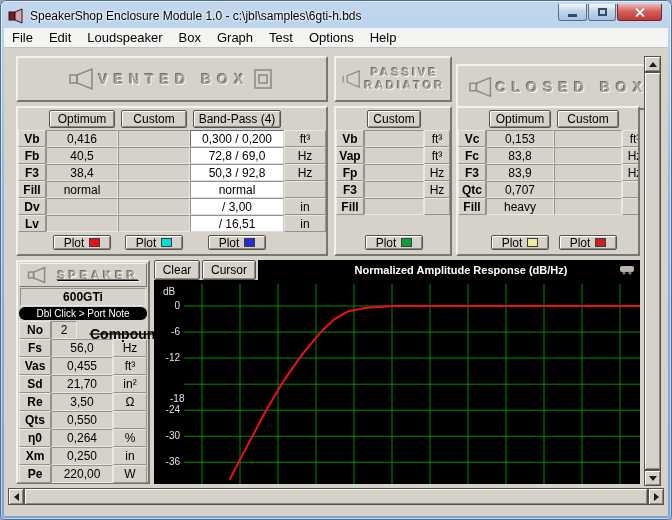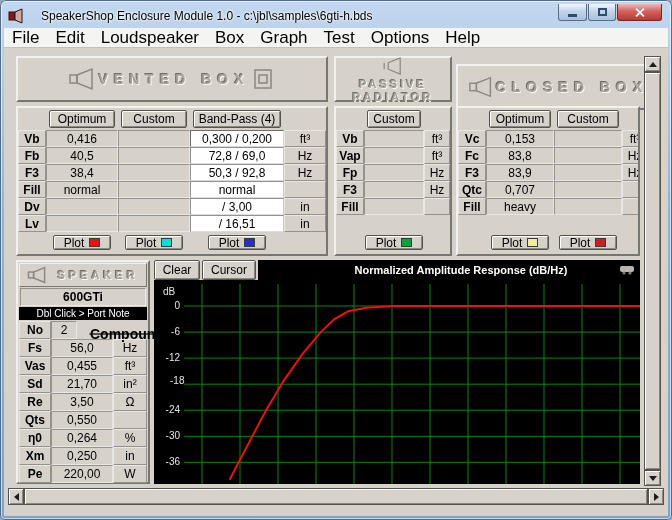--- a/index.html
+++ b/index.html
@@ -4,57 +4,57 @@
 <style>
   * { box-sizing:border-box; margin:0; padding:0; }
   html,body { width:672px; height:520px; }
   body { font-family:"Liberation Sans",sans-serif; background:#9aa7b8; position:relative; overflow:hidden; }
 
   
   .window { position:absolute; inset:0; border-radius:6px 6px 5px 5px;
     background:linear-gradient(#c3d8ef,#8fb3d8 40%,#7ba3cc);
     box-shadow:inset 0 0 0 1px #4e6f92, inset 0 0 0 2px rgba(255,255,255,.55); }
   .titlebar { position:absolute; left:8px; top:6px; right:120px; height:20px;
-    display:flex; align-items:center; gap:17px; }
+    display:flex; align-items:center; gap:6px; }
   .title-text { font-size:12px; color:#000; white-space:nowrap; overflow:hidden;
     text-shadow:0 0 3px #fff,0 0 3px #fff; }
   .win-buttons { position:absolute; right:10px; top:4px; display:flex; }
   .wbtn { height:17px; border:1px solid #50708e; border-top:none; border-radius:0 0 3px 3px;
     background:linear-gradient(#f2f7fc,#c2d4e8 45%,#a9c2dd); display:flex; align-items:center;
     justify-content:center; margin-left:1px; }
   .wbtn.min { width:29px; } .wbtn.max { width:28px; }
   .wbtn.close { width:45px; background:linear-gradient(#f2b8b4,#d4615c 45%,#b83a35);
     border-color:#7c2420; }
   .glyph-min { width:9px; height:3px; background:#2e4d6b; margin-top:6px; }
   .glyph-max { width:9px; height:8px; border:2px solid #2e4d6b; background:transparent; }
   .glyph-close { position:relative; width:11px; height:11px; }
   .glyph-close::before,.glyph-close::after { content:""; position:absolute; left:5px; top:0;
     width:2px; height:11px; background:#fff; }
   .glyph-close::before { transform:rotate(45deg);} .glyph-close::after { transform:rotate(-45deg);}
   .app-icon { width:16px; height:16px; flex:0 0 16px; }
 
   .menubar { position:absolute; left:4px; top:28px; width:664px; height:20px;
-    background:#f4f4f2; border-bottom:1px solid #c2c0bb; display:flex; align-items:center; font-size:17px; }
+    background:#f4f4f2; border-bottom:1px solid #c2c0bb; display:flex; align-items:center; font-size:13px; }
   .menu-item { padding:1px 8px; color:#000; cursor:default; }
 
   .client { position:absolute; left:4px; top:48px; width:664px; height:468px; background:#d6d2ca; overflow:hidden; }
 
   
   .panel3d { position:absolute; background:#d6d2ca; border:2px solid;
     border-color:#f2f1ee #787670 #787670 #f2f1ee; }
   .btn { background:#d6d2ca; border:1px solid #55534e; border-radius:2px;
     box-shadow:inset 1px 1px 0 #fff, inset -1px -1px 0 #8a8880;
     font-size:12px; font-family:inherit; color:#000;
     display:flex; align-items:center; justify-content:center; cursor:default; }
   .engraved { font-weight:bold; color:#a7a39b; text-shadow:1px 1px 0 #f8f7f4, -1px -1px 0 #716d66; }
 
   
   .hdr { display:flex; align-items:center; justify-content:center; gap:0; }
   .hdr-vented   { left:12px;  top:8px; width:312px; height:46px; }
-  .hdr-passive  { left:330px; top:8px; width:118px; height:46px;flex-direction:column; }
+  .hdr-passive  { left:330px; top:8px; width:118px; height:46px; }
   .hdr-closed   { left:452px; top:16px; width:204px; height:46px; }
   .hdr-vented .engraved, .hdr-closed .engraved { font-size:14px; letter-spacing:6px; }
   .hdr-passive .engraved { font-size:11px; letter-spacing:3px; line-height:13px; text-align:center; }
   .hdr svg { flex:0 0 auto; }
 
   
   .params-left  { left:12px;  top:58px; width:312px; height:150px; }
   .params-mid   { left:330px; top:58px; width:118px; height:150px; }
   .params-right { left:452px; top:58px; width:184px; height:150px; overflow:hidden; }
   .pgrid { display:grid; width:100%; height:100%; }
@@ -71,26 +71,26 @@
   .blank-row { grid-column:1 / -1; }
   .hdr-btn { margin:2px 3px; }
   .edit { background:#fff; border:1px solid; border-color:#6e6c68 #d8d8d8 #d8d8d8 #6e6c68;
     font-family:inherit; font-size:12px; text-align:center; width:100%; height:100%; padding:0; }
   .plot-btn { width:58px; height:15px; gap:5px; margin:3px auto; padding:0 4px; }
   .chip { width:11px; height:9px; border:1px solid #3c3c3c; flex:0 0 11px; }
 
   
   .speaker { left:12px; top:212px; width:134px; height:224px; }
   .spk-header { height:24px; margin:1px; border:1px solid; border-color:#f2f1ee #787670 #787670 #f2f1ee;
-    display:flex; align-items:center; justify-content:center; gap:8px; }
+    display:flex; align-items:center; justify-content:center; gap:8px;text-decoration:underline; }
   .spk-header .engraved { font-size:11px; letter-spacing:4px; }
   .spk-model { height:18px; margin:1px 2px; border:1px solid; border-color:#94928c #e9e7e3 #e9e7e3 #94928c;
     display:flex; align-items:center; justify-content:center; font-size:12px; font-weight:bold; }
   .spk-note { height:13px; margin:0 1px; background:#000; color:#fff; font-size:10px;
-    display:flex; align-items:center; justify-content:center; }
+    display:flex; align-items:center; justify-content:center;border-radius:6px; }
   .spk-grid { display:grid; grid-template-columns:32px 62px 34px; grid-auto-rows:18px; margin:1px; }
   .row0wrap { grid-column:2 / 4; display:flex; }
   .row0wrap .cell.val { width:26px; flex:0 0 26px; }
   .compound-btn { flex:1; font-size:14px; margin:12px;font-weight:bold; }
 
   
   .graphpanel { position:absolute; left:150px; top:212px; width:486px; height:188px; }
   .graph-topbar { height:20px; display:flex; align-items:stretch; }
   .gbtn { width:46px; font-size:12px; margin-right:2px; }
   .gbtn.cursor { width:54px; }
@@ -393,21 +393,21 @@
             <circle cx="5" cy="9" r="1.6" fill="#807c74"></circle>
             <circle cx="11" cy="9" r="1.6" fill="#807c74"></circle>
           </svg>
         </div>
       </div>
       <div class="graph-area">
         <div class="y-unit">dB</div>
         <div class="y-tick" style="top: 20.0426px;">0</div>
         <div class="y-tick" style="top: 46.0851px;">-6</div>
         <div class="y-tick" style="top: 72.1277px;">-12</div>
-        <div class="y-tick" style="top: 95px; padding-left: 16px;">-18</div>
+        <div class="y-tick" style="top: 113px; padding-left: 16px;">-18</div>
         <div class="y-tick" style="top: 124.213px;">-24</div>
         <div class="y-tick" style="top: 150.255px;">-30</div>
         <div class="y-tick" style="top: 176.298px;">-36</div>
         <svg id="graph-svg" width="456" height="204">
             <line x1="18" y1="4" x2="18" y2="204" stroke="#008c00" stroke-width="1"></line>
             <line x1="56" y1="4" x2="56" y2="204" stroke="#008c00" stroke-width="1"></line>
             <line x1="94" y1="4" x2="94" y2="204" stroke="#008c00" stroke-width="1"></line>
             <line x1="132" y1="4" x2="132" y2="204" stroke="#008c00" stroke-width="1"></line>
             <line x1="170" y1="4" x2="170" y2="204" stroke="#008c00" stroke-width="1"></line>
             <line x1="208" y1="4" x2="208" y2="204" stroke="#008c00" stroke-width="1"></line>

